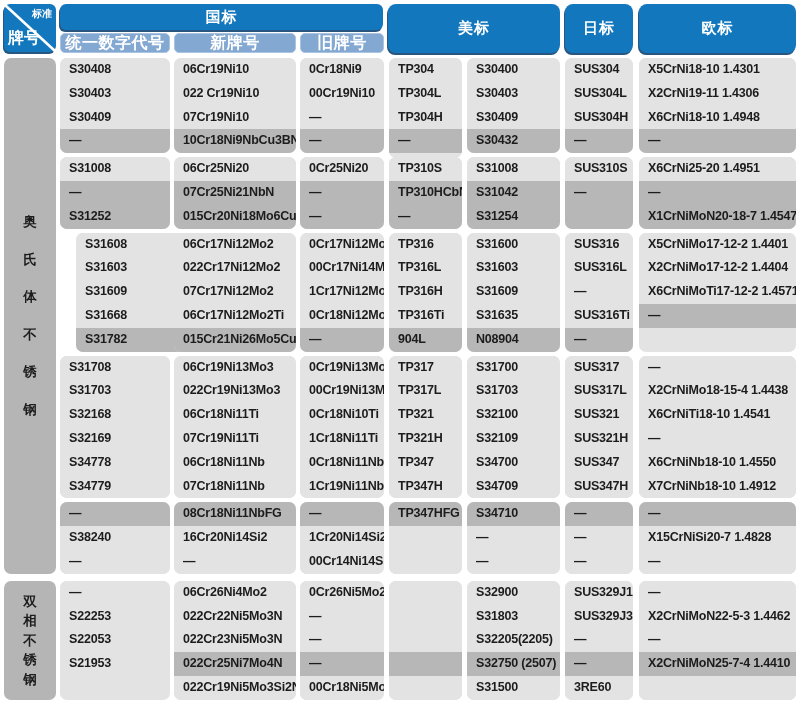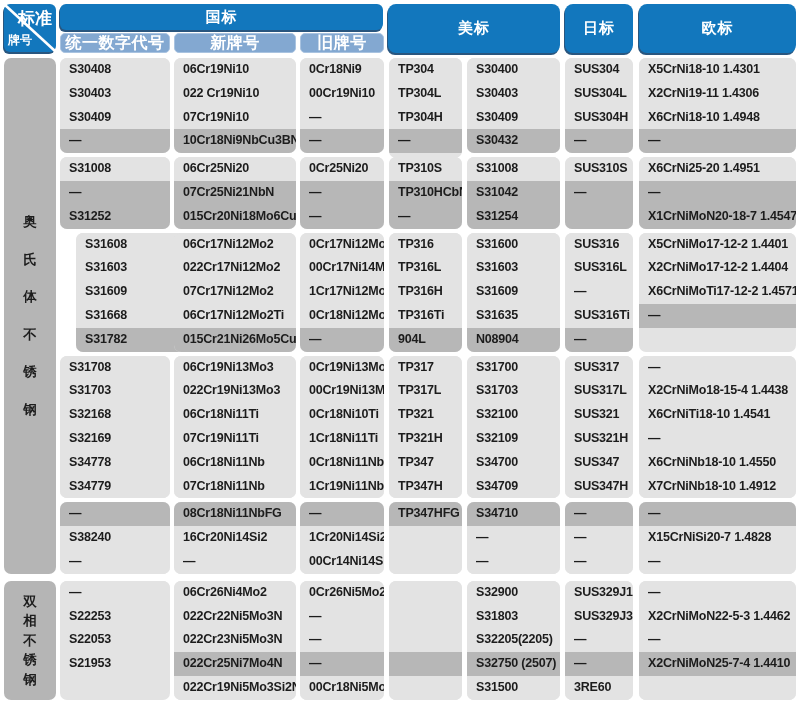--- a/index.html
+++ b/index.html
@@ -13,22 +13,22 @@
     background:var(--blue,#1277bd);
     display:flex;align-items:center;justify-content:center;
     font-weight:bold;font-size:15px;letter-spacing:1px;
     box-shadow:-1px 2px 0 #29567f;
   }
   .corner{
     left:4px;top:4px;width:52px;height:48px;border-radius:6px;
     background:var(--blue,#1277bd);box-shadow:-1px 2px 0 #29567f;
   }
   .corner svg{position:absolute;left:0;top:0;}
-  .c-top{position:absolute;top:3px;right:4px;font-size:17px;font-weight:bold;}
-  .c-bot{position:absolute;bottom:3px;left:4px;font-size:12px;font-weight:bold;}
+  .c-top{position:absolute;top:3px;right:4px;font-size:10px;font-weight:bold;}
+  .c-bot{position:absolute;bottom:3px;left:4px;font-size:16px;font-weight:bold;}
   .gb-bar{left:60px;top:4px;width:323px;height:26px;border-radius:6px;}
   .us{left:388px;top:4px;width:172px;height:49px;border-radius:8px;}
   .jp{left:565px;top:4px;width:68px;height:49px;border-radius:8px;}
   .eu{left:639px;top:4px;width:157px;height:49px;border-radius:8px;}
   .sub{
     top:33px;height:20px;border-radius:5px;background:var(--subblue,#83a8d1);
     border:1px solid #a9c3e0;display:flex;align-items:center;justify-content:center;
     font-weight:bold;font-size:16px;letter-spacing:0.5px;
   }
   .sub0{left:60px;width:110px}

